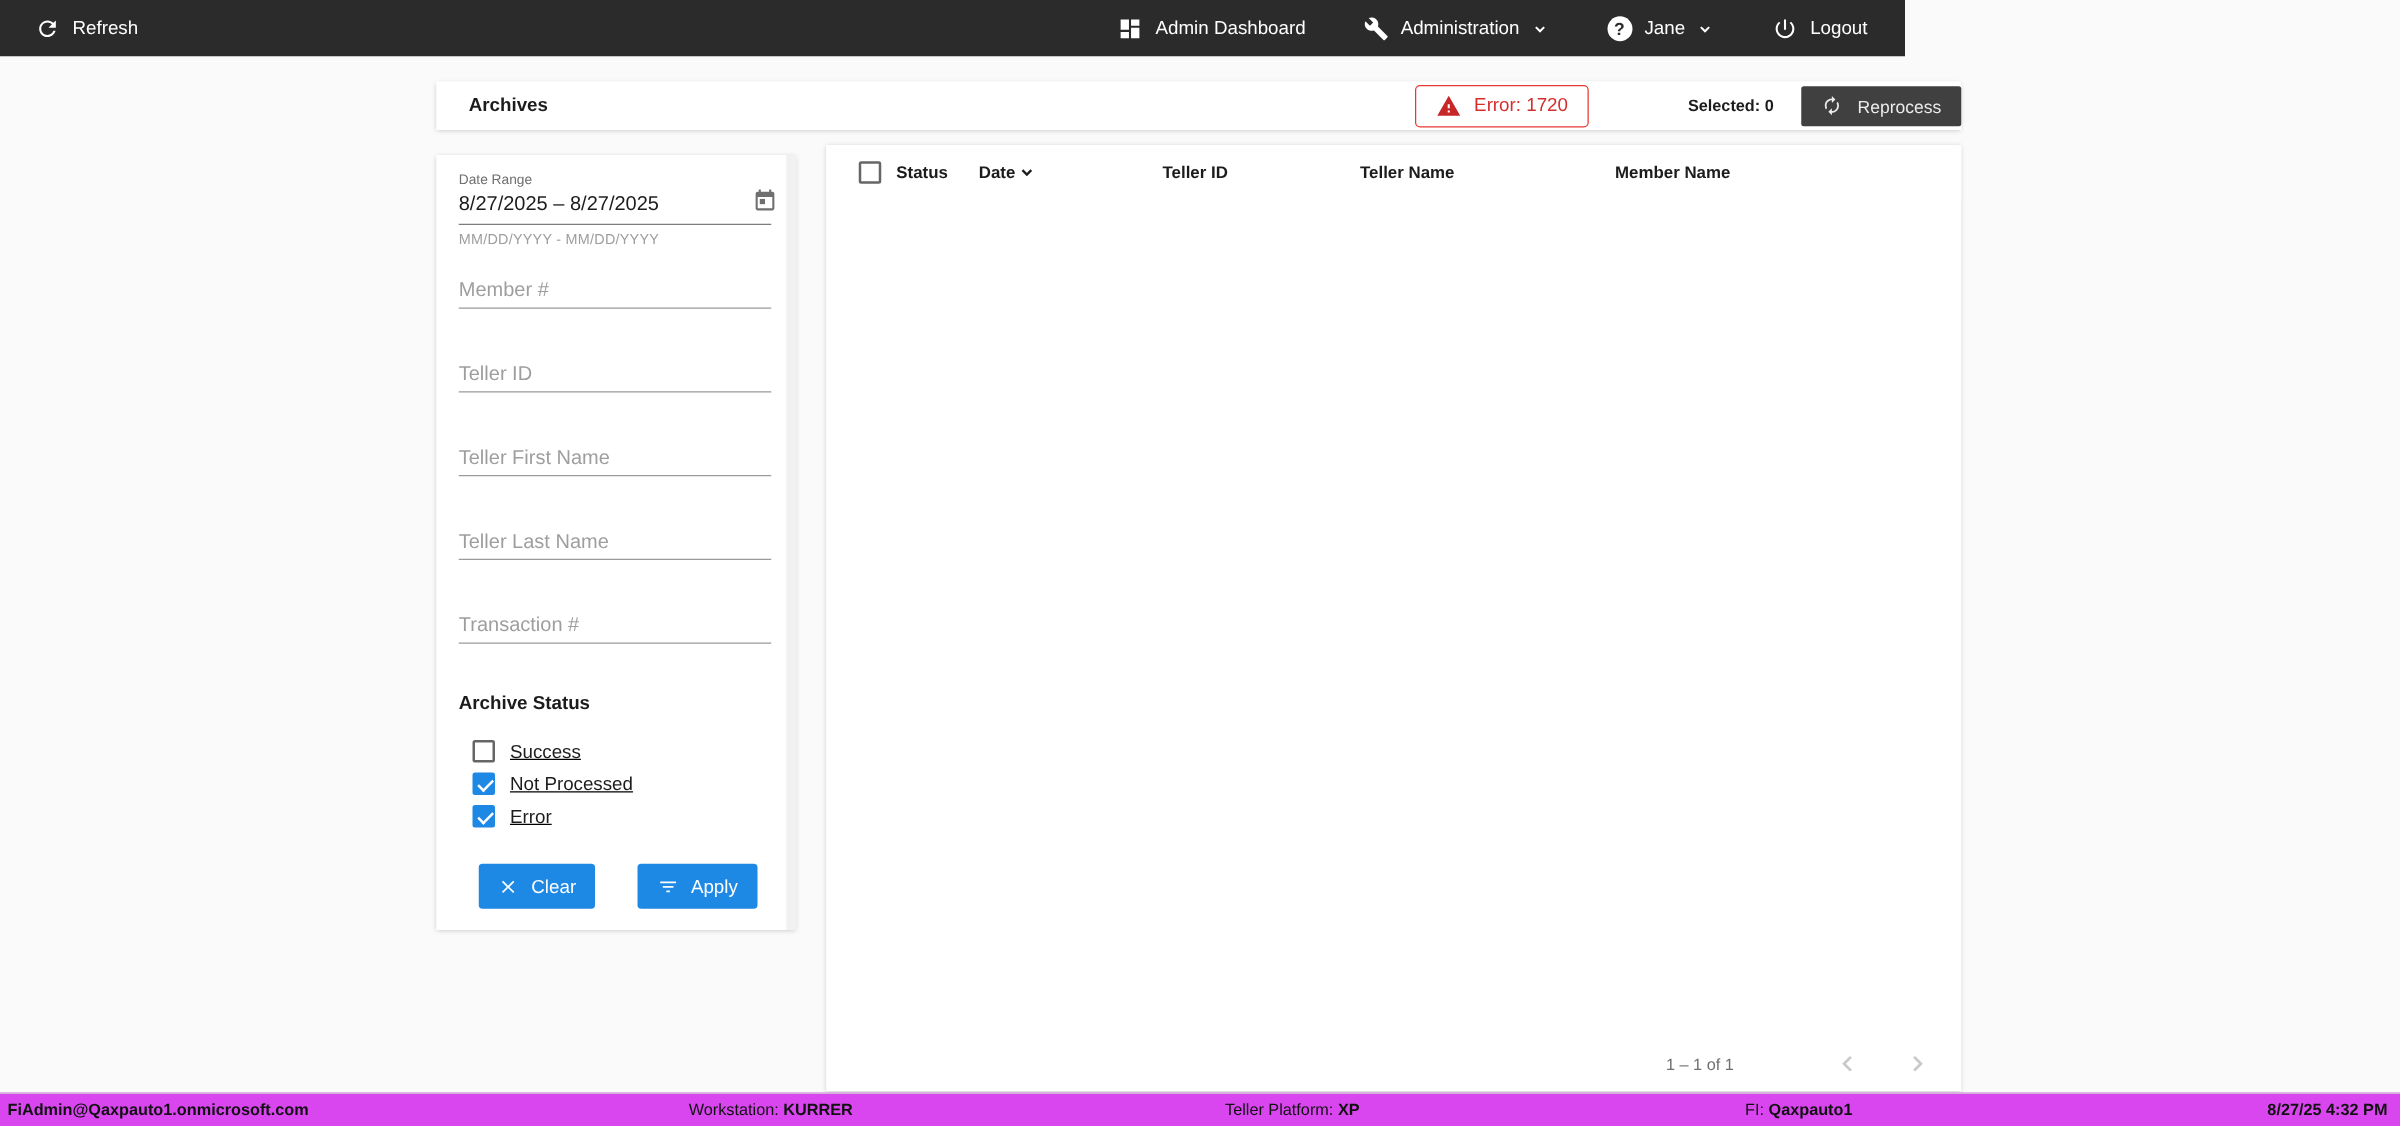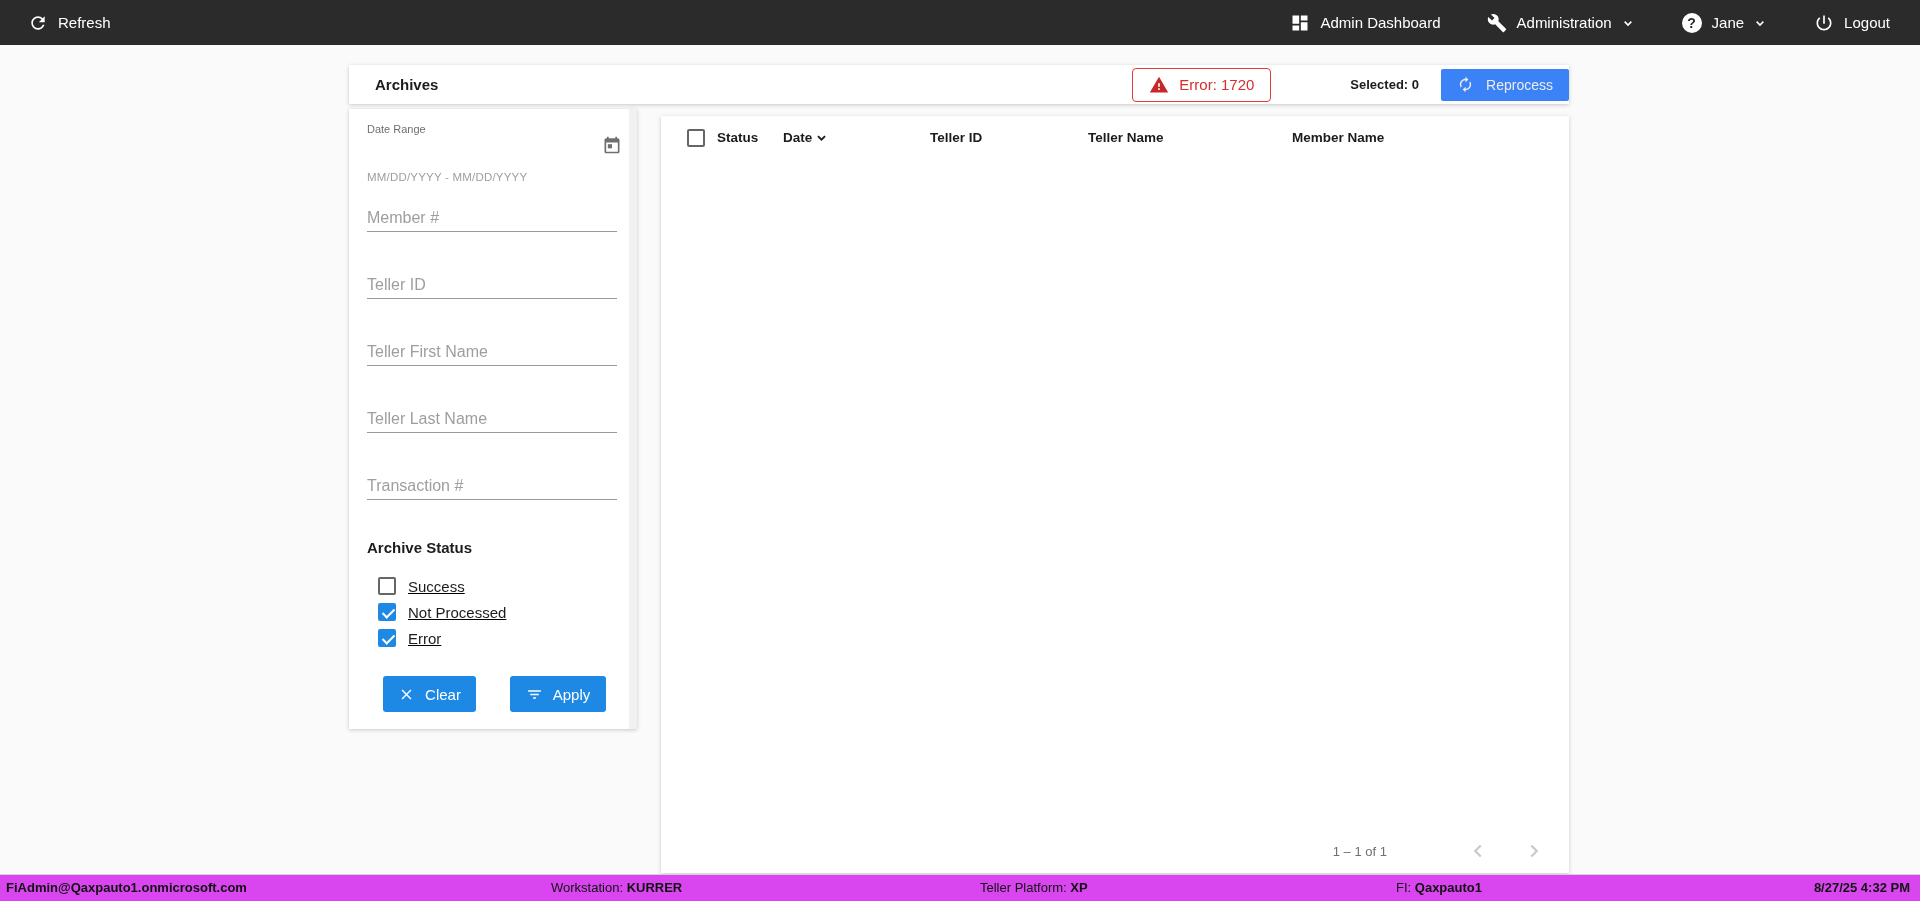--- a/index.html
+++ b/index.html
@@ -1,46 +1,46 @@
 <!DOCTYPE html>
 <html><head>
 <meta charset="utf-8">
 <style>
   * { margin:0; padding:0; box-sizing:border-box; }
   html,body { width:1920px; height:901px; }
   body { font-family:"Liberation Sans","DejaVu Sans",sans-serif; background:#fafafa; }
   .root { position:relative; width:1920px; height:901px; overflow:hidden; background:#fafafa; }
 
   
-  .topbar { position:absolute; top:0; left:0; width:1920px; height:45px; background:#2b2b2b;
+  .topbar { position:absolute; top:0; left:0; width:1524px; height:45px; background:#2b2b2b;
             display:flex; align-items:center; padding:0 30px 0 28px; color:#fff; }
   .topbar-item { display:flex; align-items:center; gap:10px; font-size:15px; color:#fff; cursor:pointer; white-space:nowrap; }
   .topbar-right { margin-left:auto; display:flex; align-items:center; gap:46px; }
   .tb-icon { width:20px; height:20px; fill:#fff; display:block; }
   .chev { width:16px; height:16px; fill:none; stroke:#fff; stroke-width:2.4; margin-left:-2px; }
   .help-circle { width:20px; height:20px; border-radius:50%; background:#fff; color:#2b2b2b;
                  font-size:14px; font-weight:bold; display:flex; align-items:center; justify-content:center; }
   .help-circle::before { content:"?"; }
 
   .card { position:absolute; background:#fff; box-shadow:0 1px 4px rgba(0,0,0,.2); }
 
   
   .titlebar { left:349px; top:65px; width:1220px; height:39px; display:flex; align-items:center; }
   .page-title { margin-left:26px; font-size:15px; font-weight:bold; color:#1c1c1c; }
   .error-badge { margin-left:auto; display:flex; align-items:center; gap:10px; height:33px;
                  border:1px solid #e53935; border-radius:4px; padding:16px 16px; color:#d32f2f; font-size:15px; }
   .warn-icon { width:20px; height:20px; fill:#c62828; }
   .selected-label { margin:0 22px 0 79px; font-size:13px; font-weight:600; color:#1c1c1c; }
-  .reprocess-btn { height:32px; width:128px; background:#3b82f6; border:none; border-radius:2px;
+  .reprocess-btn { height:32px; width:128px; background:#404040; border:none; border-radius:2px;
                    color:#ececec; font-size:14px; font-family:inherit; display:flex; align-items:center; gap:12px;
                    justify-content:center; cursor:default; }
   .reproc-icon { width:17px; height:17px; fill:#ececec; }
 
   
-  .sidebar { left:349px; top:109px; width:288px; height:620px; }
+  .sidebar { left:349px; top:124px; width:288px; height:620px; }
   .sb-scroll { position:absolute; right:0; top:0; width:8px; height:100%; background:#f1f1f1; }
   .fld-label { position:absolute; left:18px; top:14px; font-size:11px; color:#6f6f6f; }
   .date-value { position:absolute; left:18px; top:28px; width:250px; height:28px; font-size:16px; color:#1c1c1c;
                 border-bottom:1px solid #7d7d7d; line-height:24px; }
   .cal-btn { position:absolute; left:252px; top:26px; width:22px; height:22px; background:none; border:none; cursor:pointer; padding:0; }
   .cal-icon { width:20px; height:20px; fill:#6f6f6f; }
   .fld-hint { position:absolute; left:18px; top:62px; font-size:11.5px; color:#9e9e9e; letter-spacing:.2px; }
   .txt-input { position:absolute; left:18px; width:250px; height:27px; border:none; outline:none; background:transparent;
                border-bottom:1px solid #9a9a9a; font-family:inherit; font-size:16px; color:#1c1c1c; }
   .txt-input::placeholder { color:#9e9e9e; opacity:1; }
@@ -137,20 +137,21 @@
     <button class="reprocess-btn" disabled="">
       <svg class="reproc-icon" viewBox="0 0 24 24">
           <path d="M12 6v3l4-4-4-4v3c-4.42 0-8 3.58-8 8 0 1.57.46 3.03 1.24 4.26L6.7 14.8c-.45-.83-.7-1.79-.7-2.8 0-3.31 2.69-6 6-6zm6.76 1.74L17.3 9.2c.44.84.7 1.79.7 2.8 0 3.31-2.69 6-6 6v-3l-4 4 4 4v-3c4.42 0 8-3.58 8-8 0-1.57-.46-3.03-1.24-4.26z"></path>
         </svg>
       <span>Reprocess</span>
     </button>
   </section>
 
   <aside class="card sidebar">
     <div class="fld-label">Date Range</div>
+    <div class="date-value">8/27/2025 – 8/27/2025</div>
     <button class="cal-btn">
       <svg class="cal-icon" viewBox="0 0 24 24">
           <path d="M19 4h-1V2h-2v2H8V2H6v2H5c-1.1 0-2 .9-2 2v14c0 1.1.9 2 2 2h14c1.1 0 2-.9 2-2V6c0-1.1-.9-2-2-2zm0 16H5V9h14v11z"></path>
           <rect x="7" y="11" width="5" height="5"></rect>
         </svg>
     </button>
     <div class="fld-hint">MM/DD/YYYY - MM/DD/YYYY</div>
 
     <input class="txt-input" style="top: 96px;" placeholder="Member #">
     <input class="txt-input" style="top: 163px;" placeholder="Teller ID">

